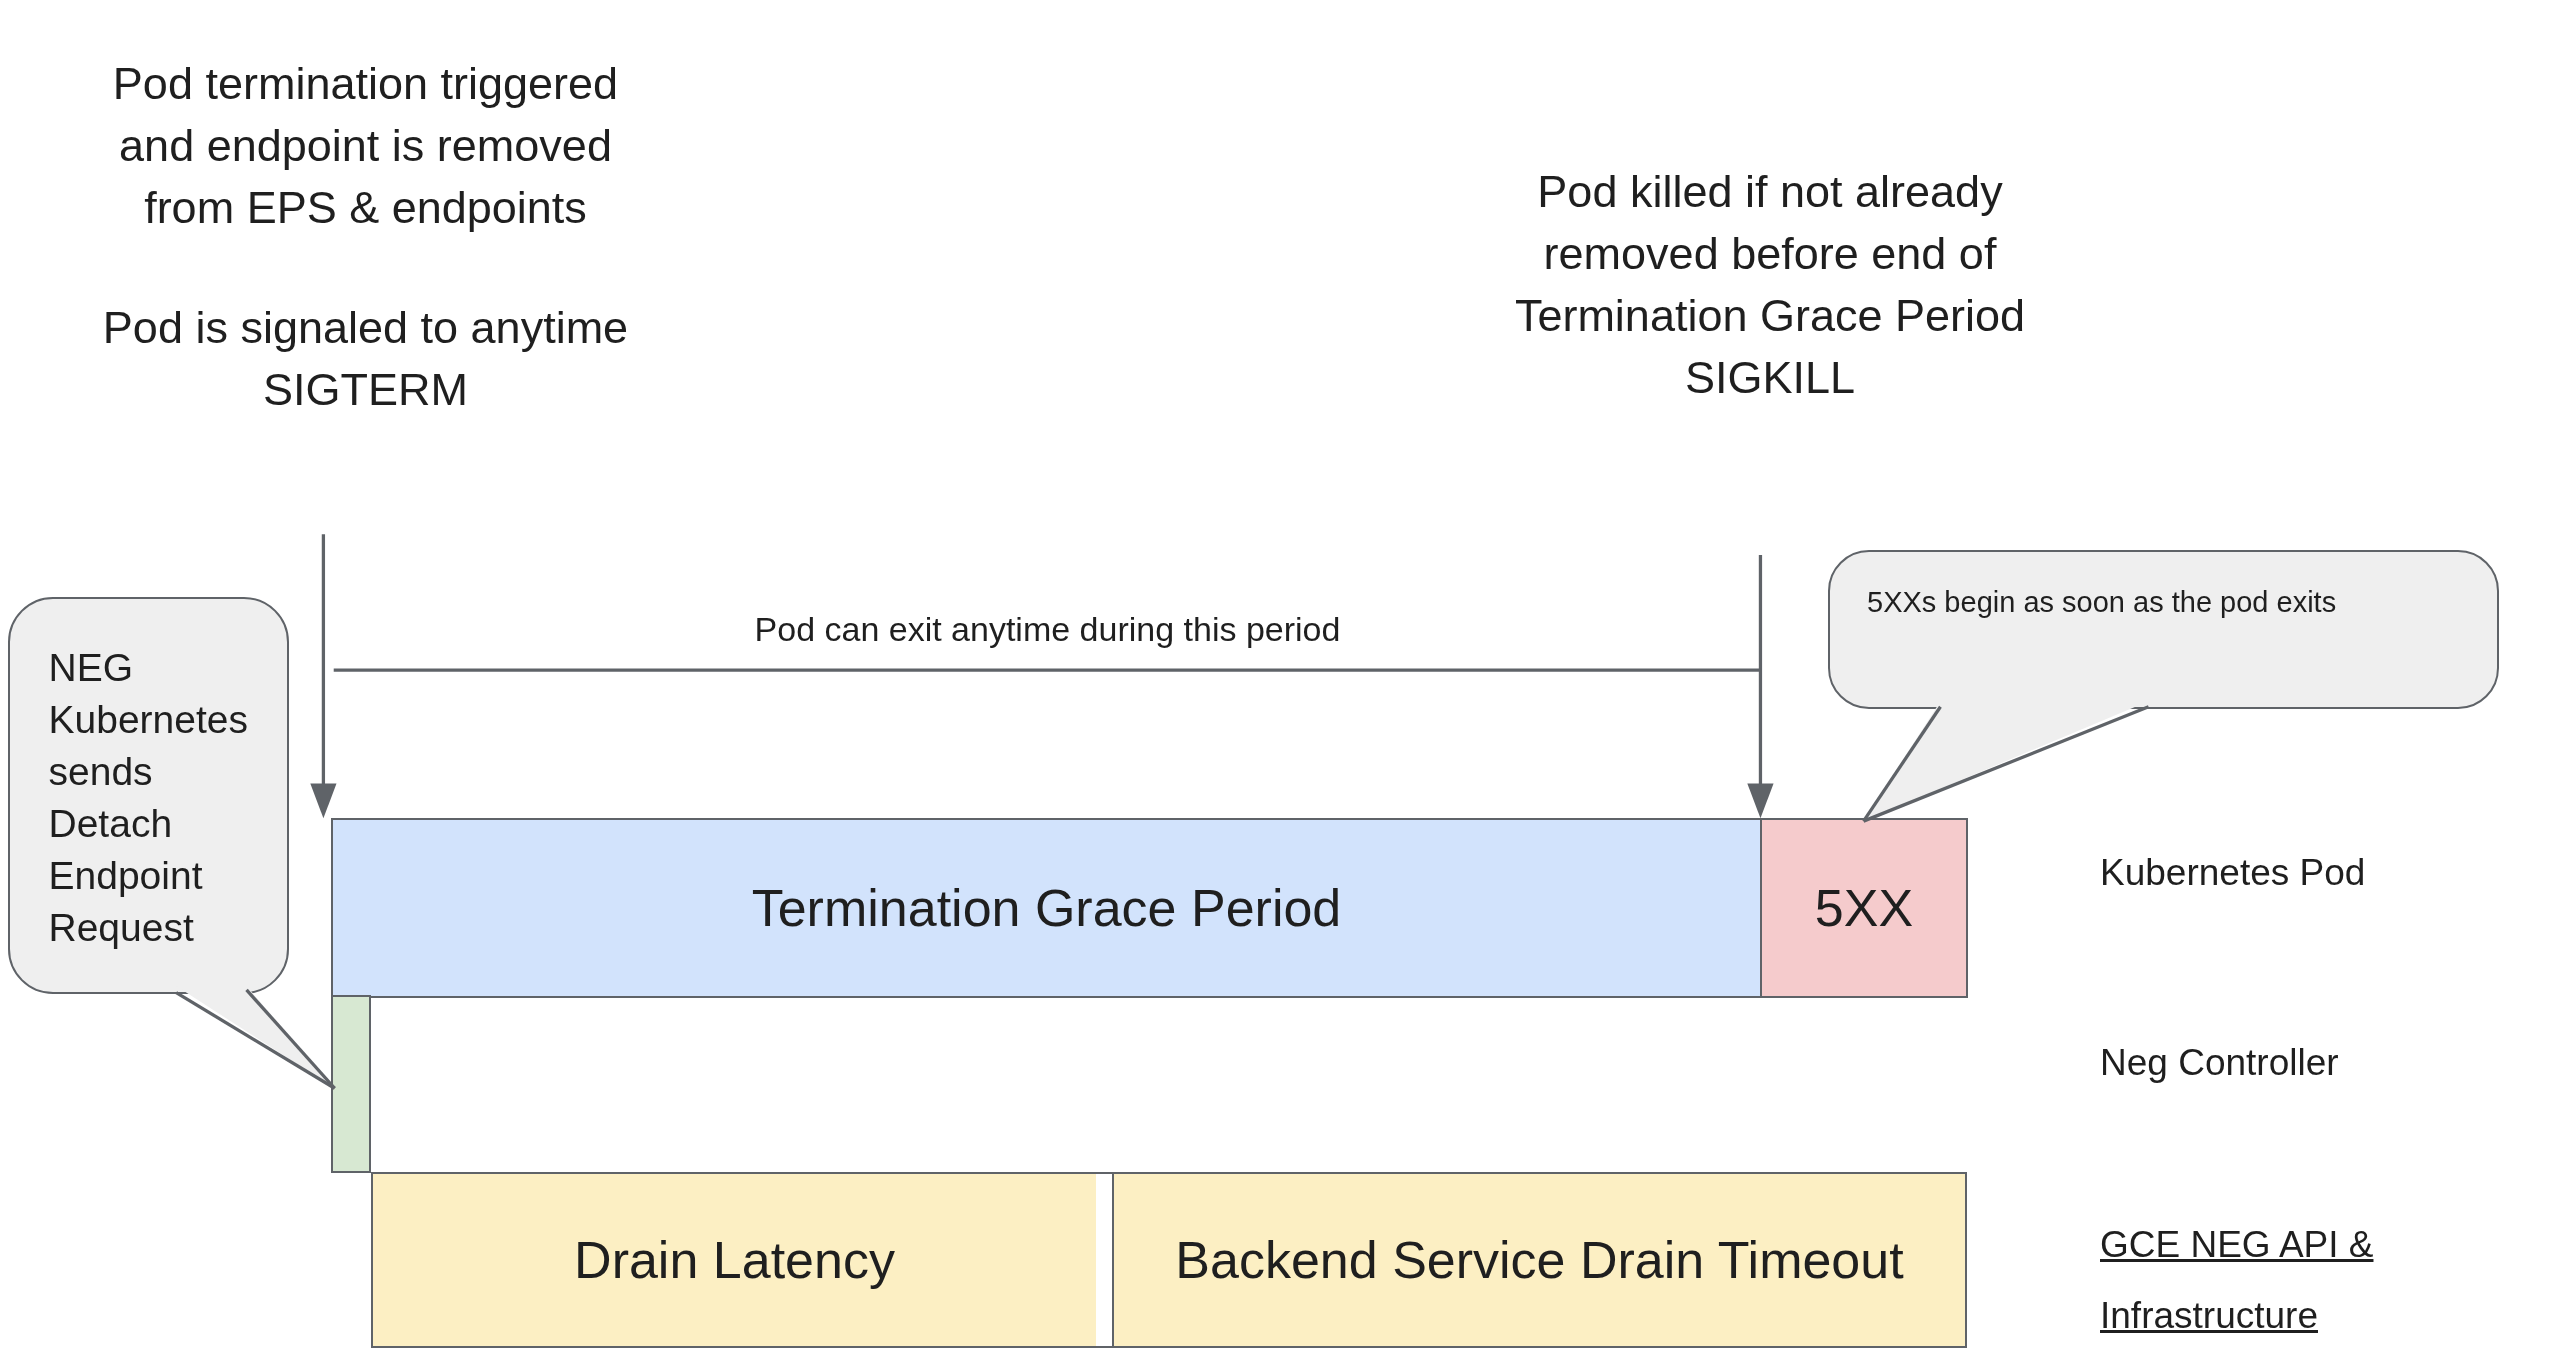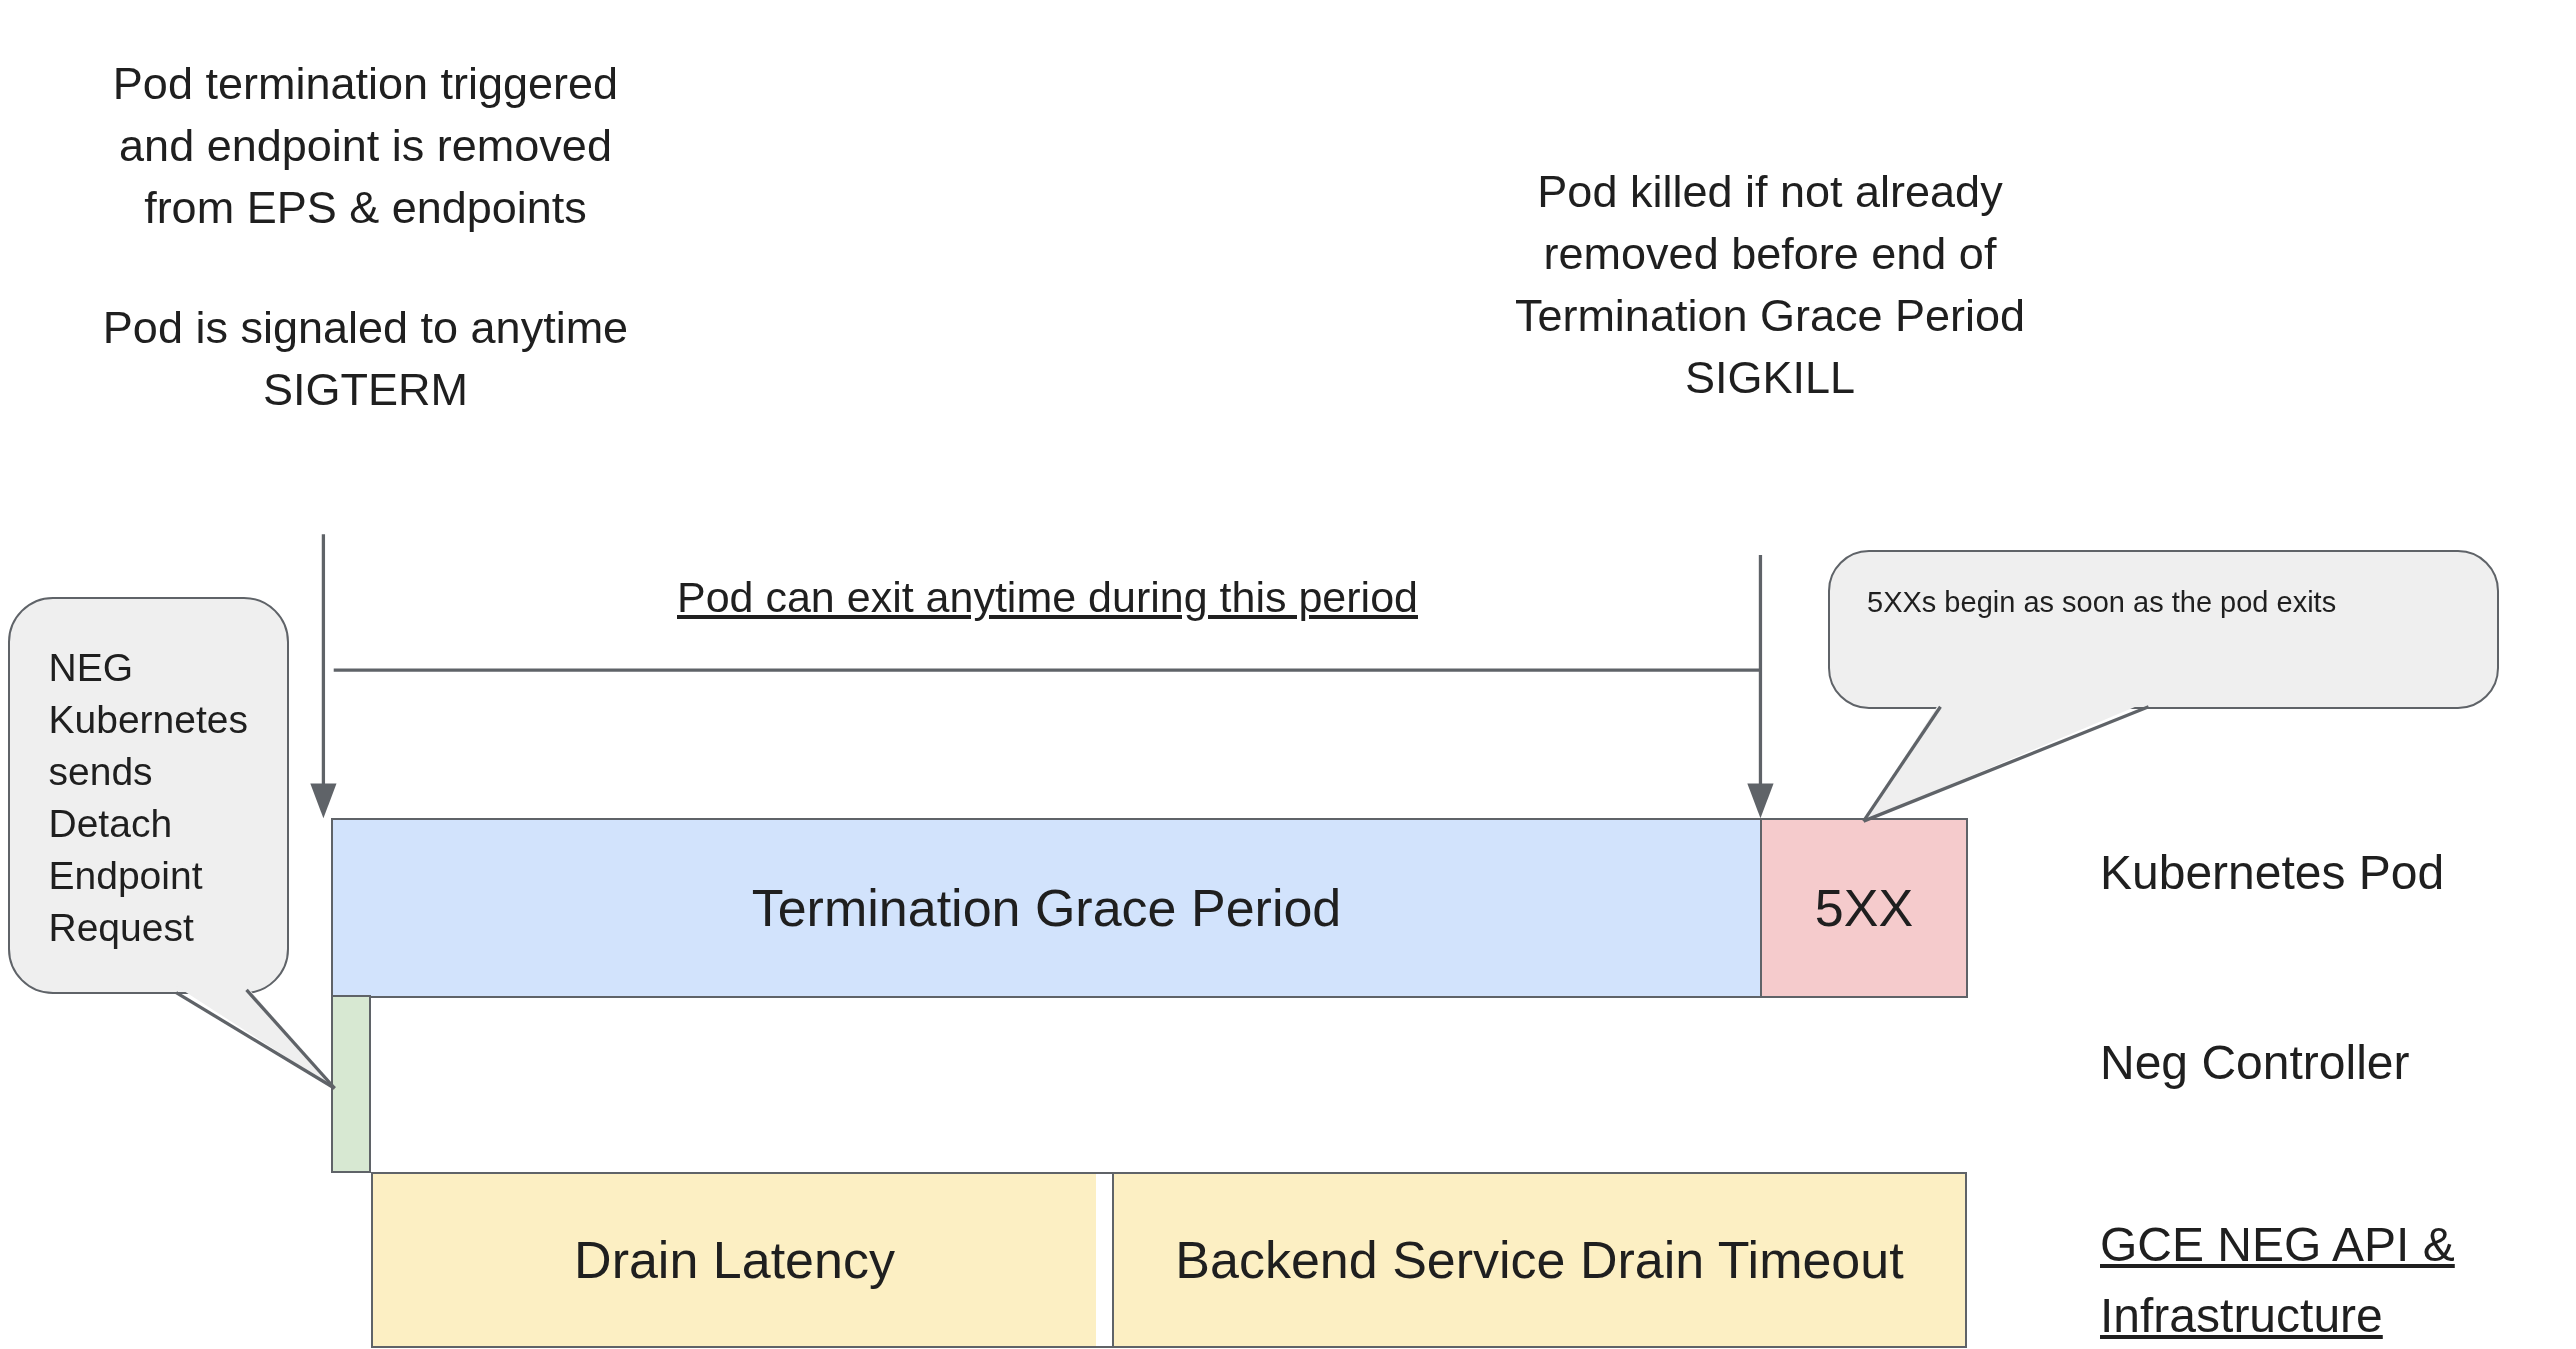--- a/index.html
+++ b/index.html
@@ -55,21 +55,21 @@
   #gce-bar .backend {
     flex: 1 1 auto;
     background: var(--drain-yellow, #fcefc3);
     border-left: 2.8px solid var(--stroke-gray, #5f6368);
   }
 
   
   .row-label {
     position: absolute;
     left: 2100px;
-    font-size: 48px;
+    font-size: 37px;
     line-height: 71px;
     color: #1f1f1f;
   }
 
   
   .bubble {
     position: absolute;
     background: var(--bubble-gray, #efefef);
     border: 2.8px solid var(--stroke-gray, #5f6368);
     box-sizing: border-box;
@@ -86,24 +86,23 @@
     border-radius: 41px;
     padding: 20.6px 34px 0 37px;
     font-size: 29px;
     line-height: 58px;
   }
 
   #overlay { position: absolute; left: 0; top: 0; pointer-events: none; }
 
   .exit-label {
     position: absolute;
-    left: 579px; top: 538px; width: 937px;
-    font-size: 43px; line-height: 62px;
+    left: 579px; top: 570px; width: 937px;
+    font-size: 34px; line-height: 62px;
     text-align: center;
-    text-decoration: underline;
   }
 </style>
 </head>
 <body>
 
 <div id="canvas">
 
   <div class="abs note center-text" style="left:56px; top:25px; width:619px;">
     <div>Pod termination triggered</div>
     <div>and endpoint is removed</div>

